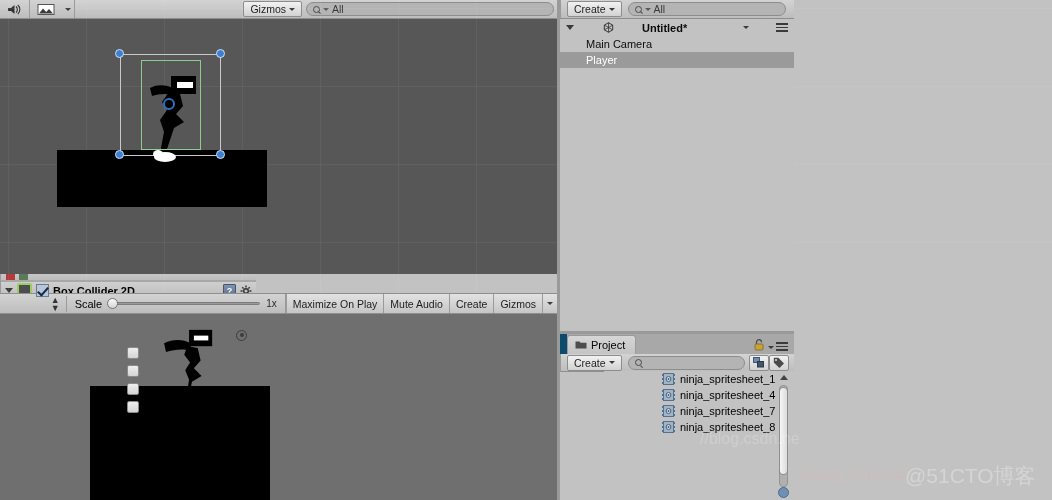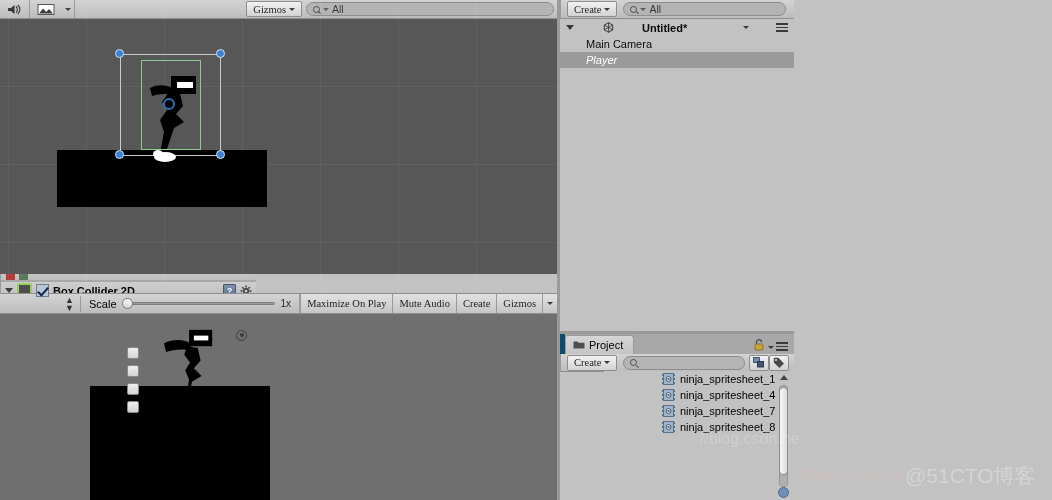--- a/index.html
+++ b/index.html
@@ -16,21 +16,21 @@
   
   .panel { position: absolute; background: #c2c2c2; }
   .tbar {
     height: 19px; background: linear-gradient(#d3d3d3,#bdbdbd);
     border-bottom: 1px solid #8e8e8e; display: flex; align-items: center;
   }
   .btn {
     height: 16px; padding: 0 6px; display: flex; align-items: center; gap: 3px;
     background: linear-gradient(#f2f2f2,#d2d2d2);
     border: 1px solid #8d8d8d; border-radius: 2px;
-    font-size: 10.5px; color: #1d1d1d; white-space: nowrap; cursor: default; font-family: Liberation Serif, serif;
+    font-size: 10.5px; color: #1d1d1d; white-space: nowrap; cursor: default;
   }
   .btn.flat { background: linear-gradient(#e2e2e2,#c6c6c6); border: none;
     border-left: 1px solid #9a9a9a; border-radius: 0; height: 100%; }
   .caret { width: 0; height: 0; border-left: 3px solid transparent;
     border-right: 3px solid transparent; border-top: 3.5px solid #3a3a3a; }
   .searchbox {
     height: 14px; background: #b4b4b4; border: 1px solid #8d8d8d;
     border-radius: 7px; display: flex; align-items: center; padding: 0 6px; gap: 3px;
     font-size: 10.5px; color: #3a3a3a;
   }
@@ -278,27 +278,27 @@
           <i></i>
           <i></i>
         </span>
     </div>
 
     <div id="hier-list" style="top:36px;">
         <div class="hier-row">
           <span style="padding-left: 20px;">Main Camera</span>
         </div>
         <div class="hier-row sel">
-          <span style="padding-left: 20px; font-style: italic;">Player</span>
+          <span style="padding-left: 20px;">Player</span>
         </div>
       </div>
   </div>
 
   <div id="project" class="panel">
-    <div style="height:20px;display:flex;align-items:flex-end;background:#a8a8a8;border-left:5px solid #0c4a6e;">
+    <div style="height:20px;display:flex;align-items:flex-end;background:#a8a8a8;border-left:7px solid #0c4a6e;">
       <div class="tab">
         <svg width="12" height="10" viewBox="0 0 12 10">
           <path d="M.5 8.5v-7h4l1 1.3h6v5.7z" fill="#4d4d4d"></path>
         </svg>
         <span>Project</span>
       </div>
       <span style="flex:1"></span>
       <svg width="10" height="12" viewBox="0 0 10 12" style="margin-bottom:3px;">
         <path d="M2.5 5V3.2a2.5 2.5 0 015 0" fill="none" stroke="#4a4a4a" stroke-width="1.2"></path>
         <rect x="1" y="5" width="8" height="6" rx="1" fill="#c9a33a" stroke="#7d6420" stroke-width=".8"></rect>

